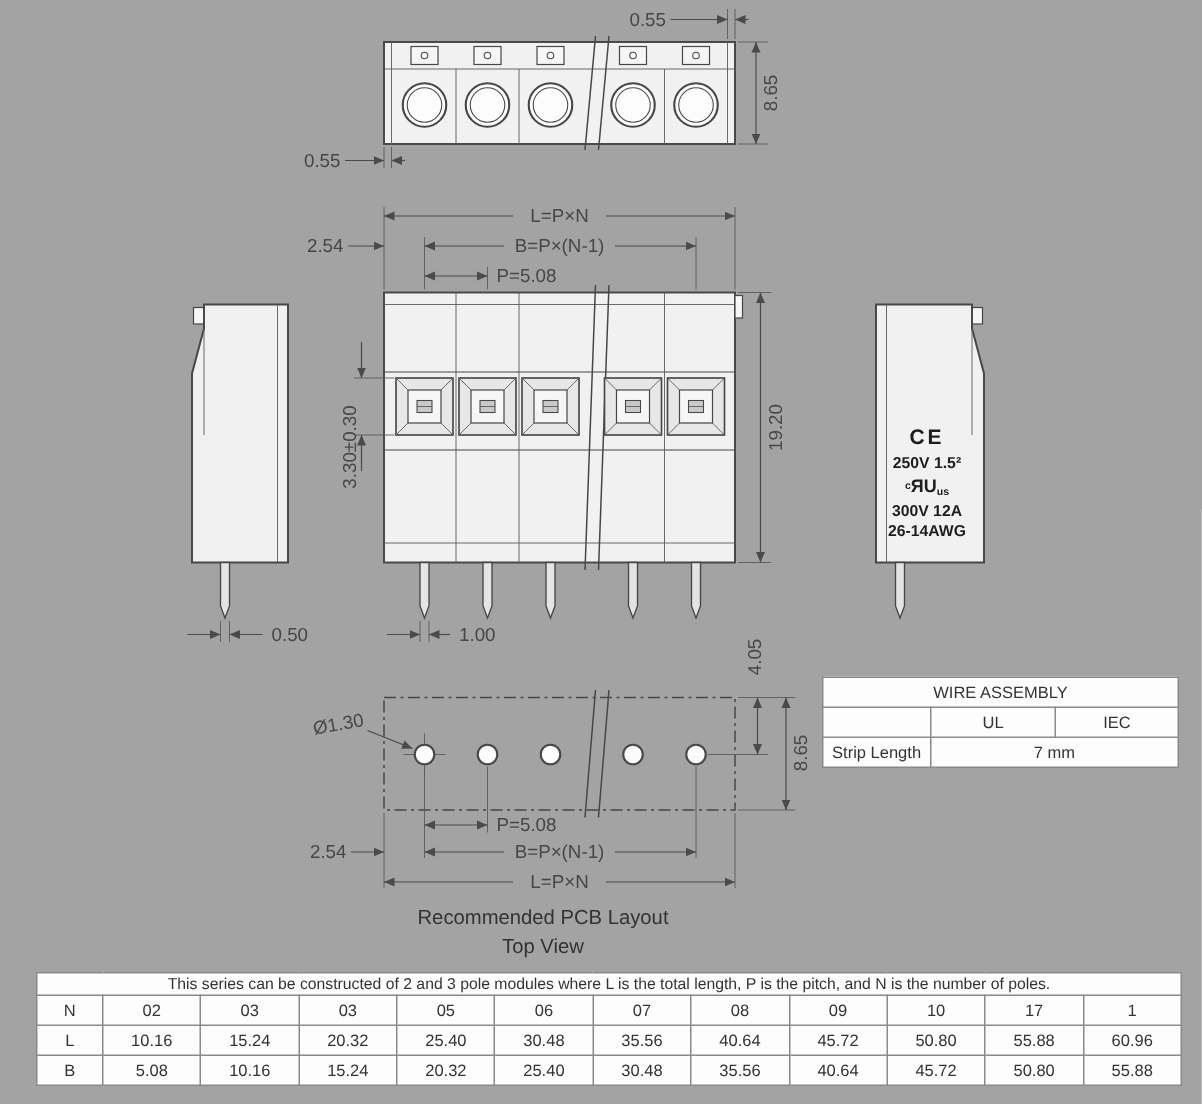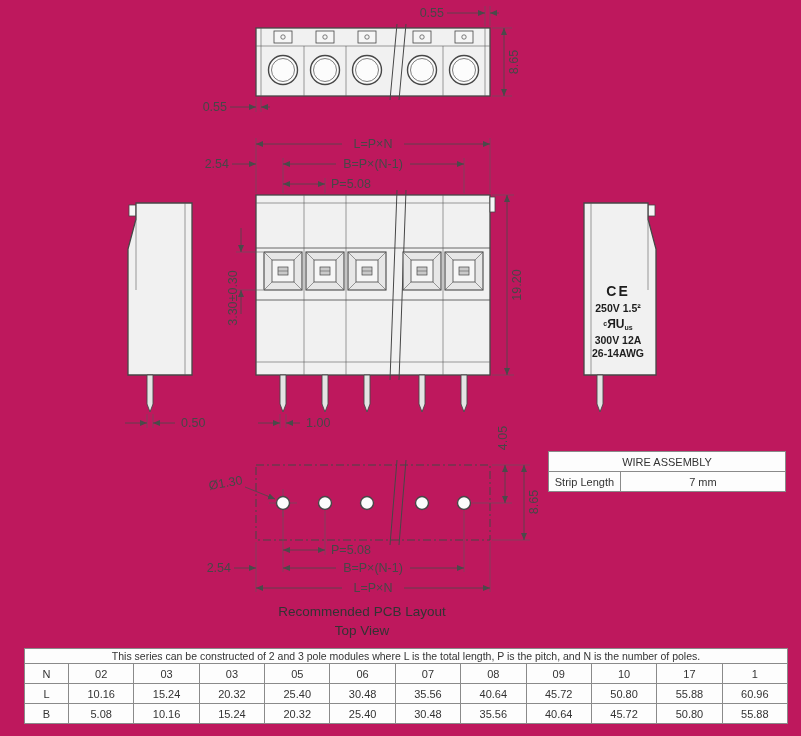--- a/index.html
+++ b/index.html
@@ -1,18 +1,18 @@
 <!DOCTYPE html>
 <html><head>
 <meta charset="utf-8">
 <style>
   html,body { margin:0; padding:0; }
   #page {
     position:relative; width:801px; height:736px;
-    background:#be185d; overflow:hidden;
+    background:#a3a3a3; overflow:hidden;
     font-family:"Liberation Sans", sans-serif;
   }
   svg { position:absolute; left:0; top:0; }
 
   
   .ol   { fill:#f1f1f1; stroke:#474747; stroke-width:1.3; }
   .fillw{ fill:#fcfcfc; stroke:#474747; stroke-width:1.4; }
   .ring { fill:none; stroke:#474747; stroke-width:0.7; }
   .ln08 { stroke:#474747; stroke-width:0.8; fill:none; }
   .ln06 { stroke:#5a5a5a; stroke-width:0.6; fill:none; }
@@ -304,20 +304,25 @@
   <colgroup>
         <col style="width:72px">
         <col style="width:84px">
         <col style="width:82px">
       </colgroup>
   <tbody>
         <tr>
     <td colspan="3">WIRE ASSEMBLY</td>
   </tr>
   <tr>
+    <td></td>
+    <td>UL</td>
+    <td>IEC</td>
+  </tr>
+  <tr>
     <td>Strip Length</td>
     <td colspan="2">7 mm</td>
   </tr>
 </tbody>
     </table>
 
 <table class="dim-table">
   <colgroup>
     <col style="width:44px">
         <col>

